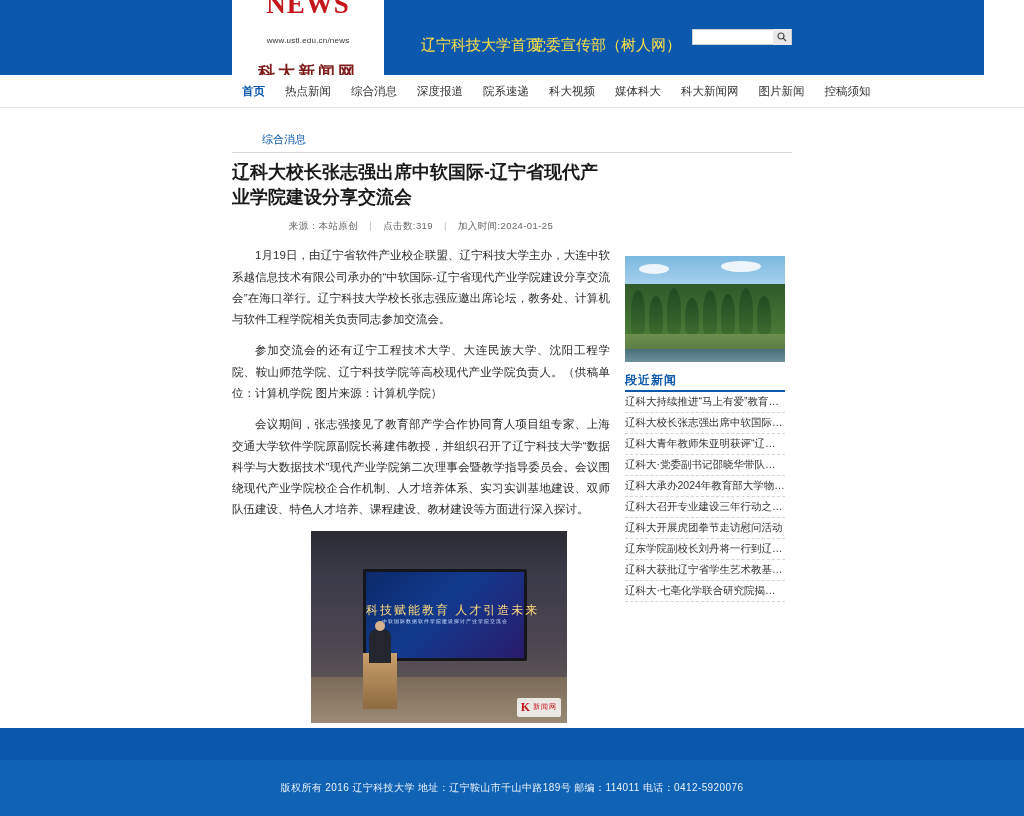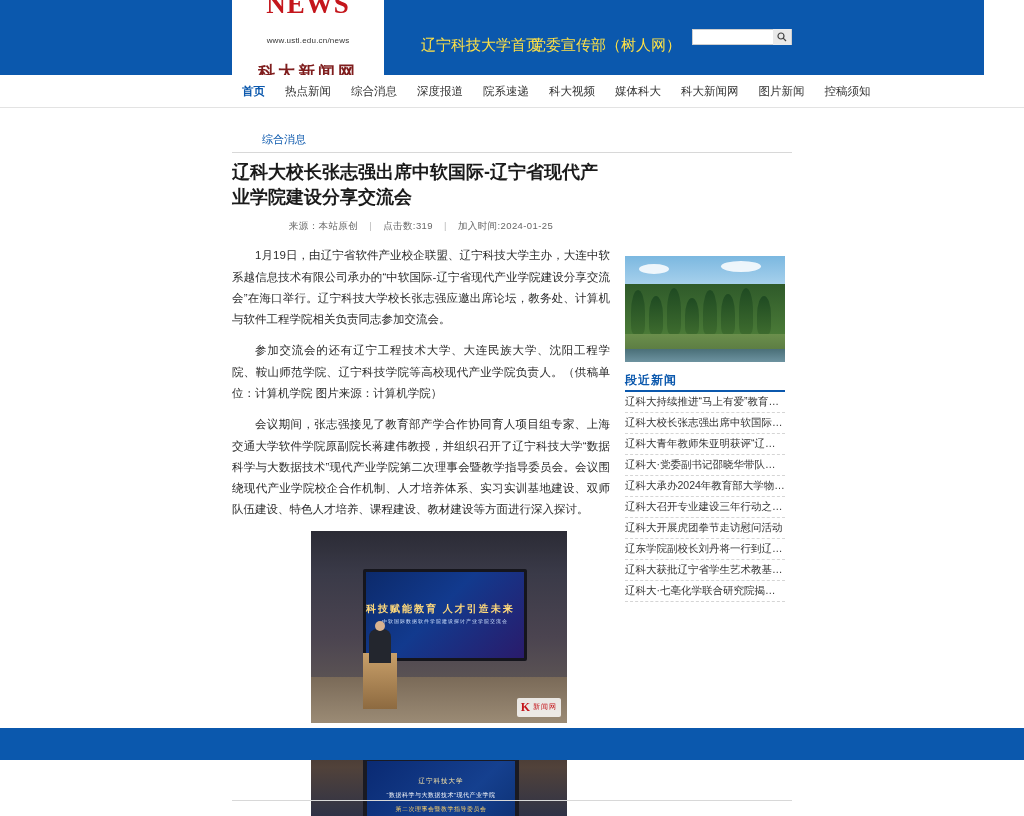--- a/index.html
+++ b/index.html
@@ -185,25 +185,25 @@
   
   .p1-screen {
     position: absolute; left: 52px; top: 38px;
     width: 164px; height: 92px;
     background: linear-gradient(135deg, #0c2a6b 0%, #123a8e 45%, #2a1b6b 100%);
     border: 3px solid #15151c;
     border-radius: 2px;
   }
   .p1-screen-text {
     position: absolute; left: 0; right: 0; top: 30px;
-    text-align: left;
+    text-align: right;
     color: #ffd97a;
-    font-size: 10px;
+    font-size: 12px;
     letter-spacing: 2px;
-    font-weight: bold;
+    font-weight: normal;
     white-space: nowrap;
   }
   .p1-screen-sub {
     position: absolute; left: 0; right: 0; top: 46px;
     text-align: center;
     color: #cfe2ff;
     font-size: 5px;
     letter-spacing: 1px;
     white-space: nowrap;
   }
@@ -484,14 +484,17 @@
             <a href="#">辽科大获批辽宁省学生艺术教基基地</a>
           </li>
         <li>
             <a href="#">辽科大·七亳化学联合研究院揭牌成立</a>
           </li>
       </ul>
     </div>
   </div>
 
   <div class="footer-strip"></div>
+  <div class="footer">
+    <div class="footer-text">版权所有 2016 辽宁科技大学    地址：辽宁鞍山市千山中路189号    邮编：114011  电话：0412-5920076</div>
+  </div>
 
 </div>
 
 </body></html>

